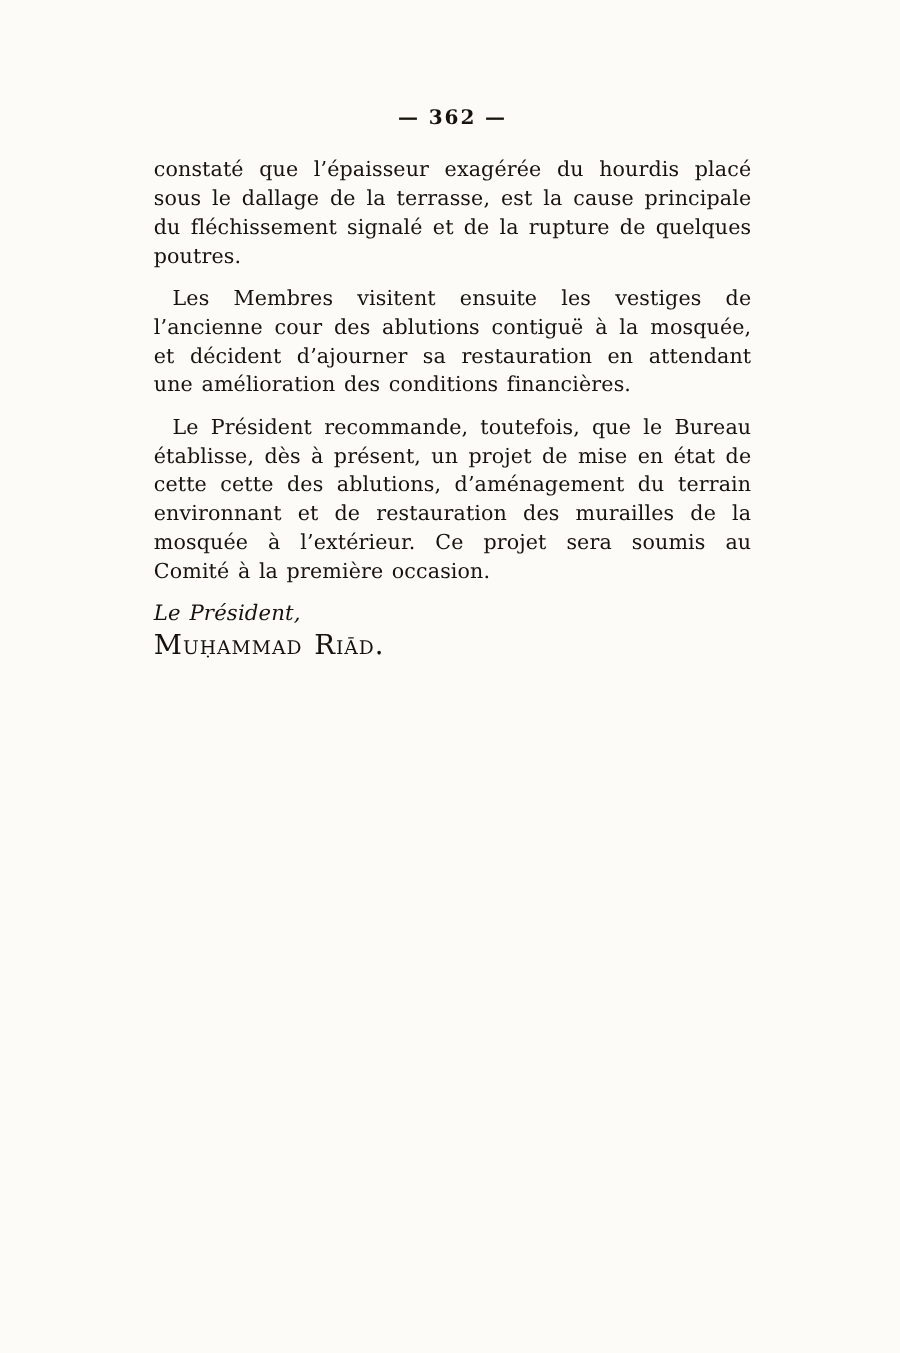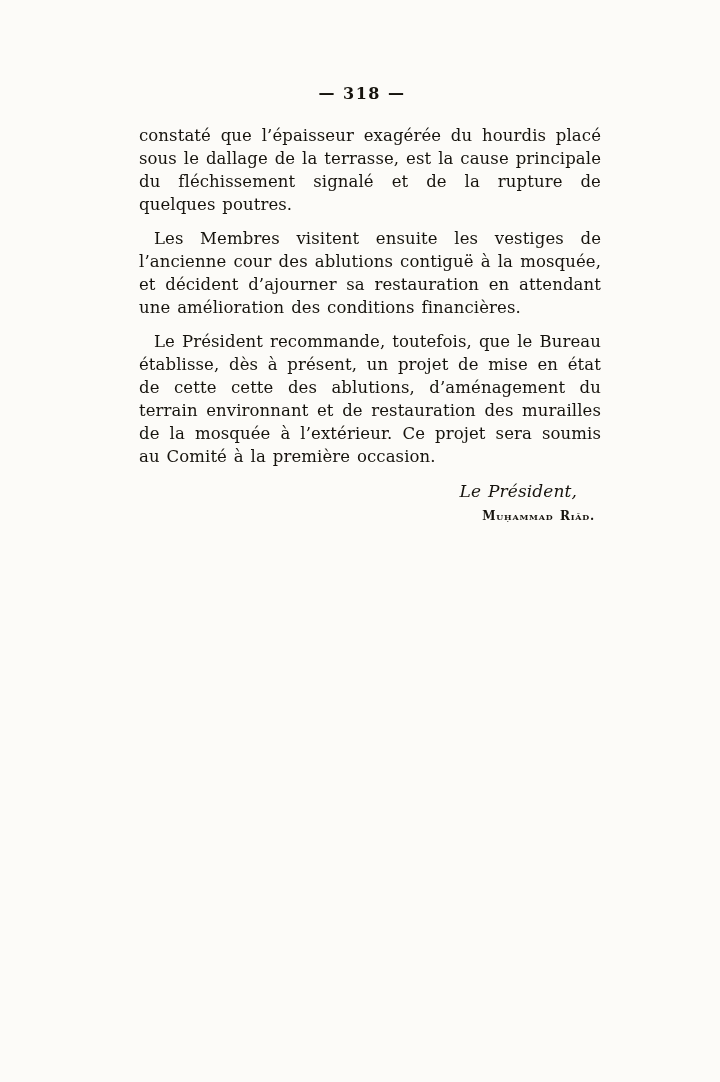--- a/index.html
+++ b/index.html
@@ -28,54 +28,53 @@
     letter-spacing: 1.5px;
     margin-bottom: 21px;
     white-space: nowrap;
   }
   .text-block {
     font-size: 16.5px;
     line-height: 23px;
     text-align: justify;
     letter-spacing: 0.1px;
     word-spacing: 1.5px;
-    margin-left: 16px;
   }
   .para {
     margin: 0 0 11px 0;
     text-indent: 15px;
   }
   .para.no-indent {
     text-indent: 0;
   }
   .signature {
     margin-top: 10px;
-    text-align: right;
+    text-align: left;
   }
   .sig-title {
     font-style: italic;
     font-size: 17px;
     padding-right: 24px;
     line-height: 25px;
   }
   .sig-name {
     font-variant: small-caps;
-    font-weight: bold;
-    font-size: 12px;
+    font-weight: normal;
+    font-size: 22px;
     letter-spacing: 0.8px;
     padding-right: 6px;
     line-height: 25px;
   }
 </style>
 </head>
 <body>
 
 <div class="page">
 
-  <div class="page-number">— 318 —</div>
+  <div class="page-number">— 362 —</div>
 
   <div class="text-block">
 
     <p class="para no-indent">constaté que l’épaisseur exagérée du hourdis placé sous le dallage de la terrasse, est la cause principale du fléchissement signalé et de la rupture de quelques poutres.</p>
 
 
 
     <p class="para">Les Membres visitent ensuite les vestiges de l’ancienne cour des ablutions contiguë à la mosquée, et décident d’ajourner sa restauration en attendant une amélioration des conditions financières.</p>
 
     <p class="para">Le Président recommande, toutefois, que le Bureau établisse, dès à présent, un projet de mise en état de cette cette des ablutions, d’aménagement du terrain environnant et de restauration des murailles de la mosquée à l’extérieur.  Ce projet sera soumis au Comité à la première occasion.</p>

